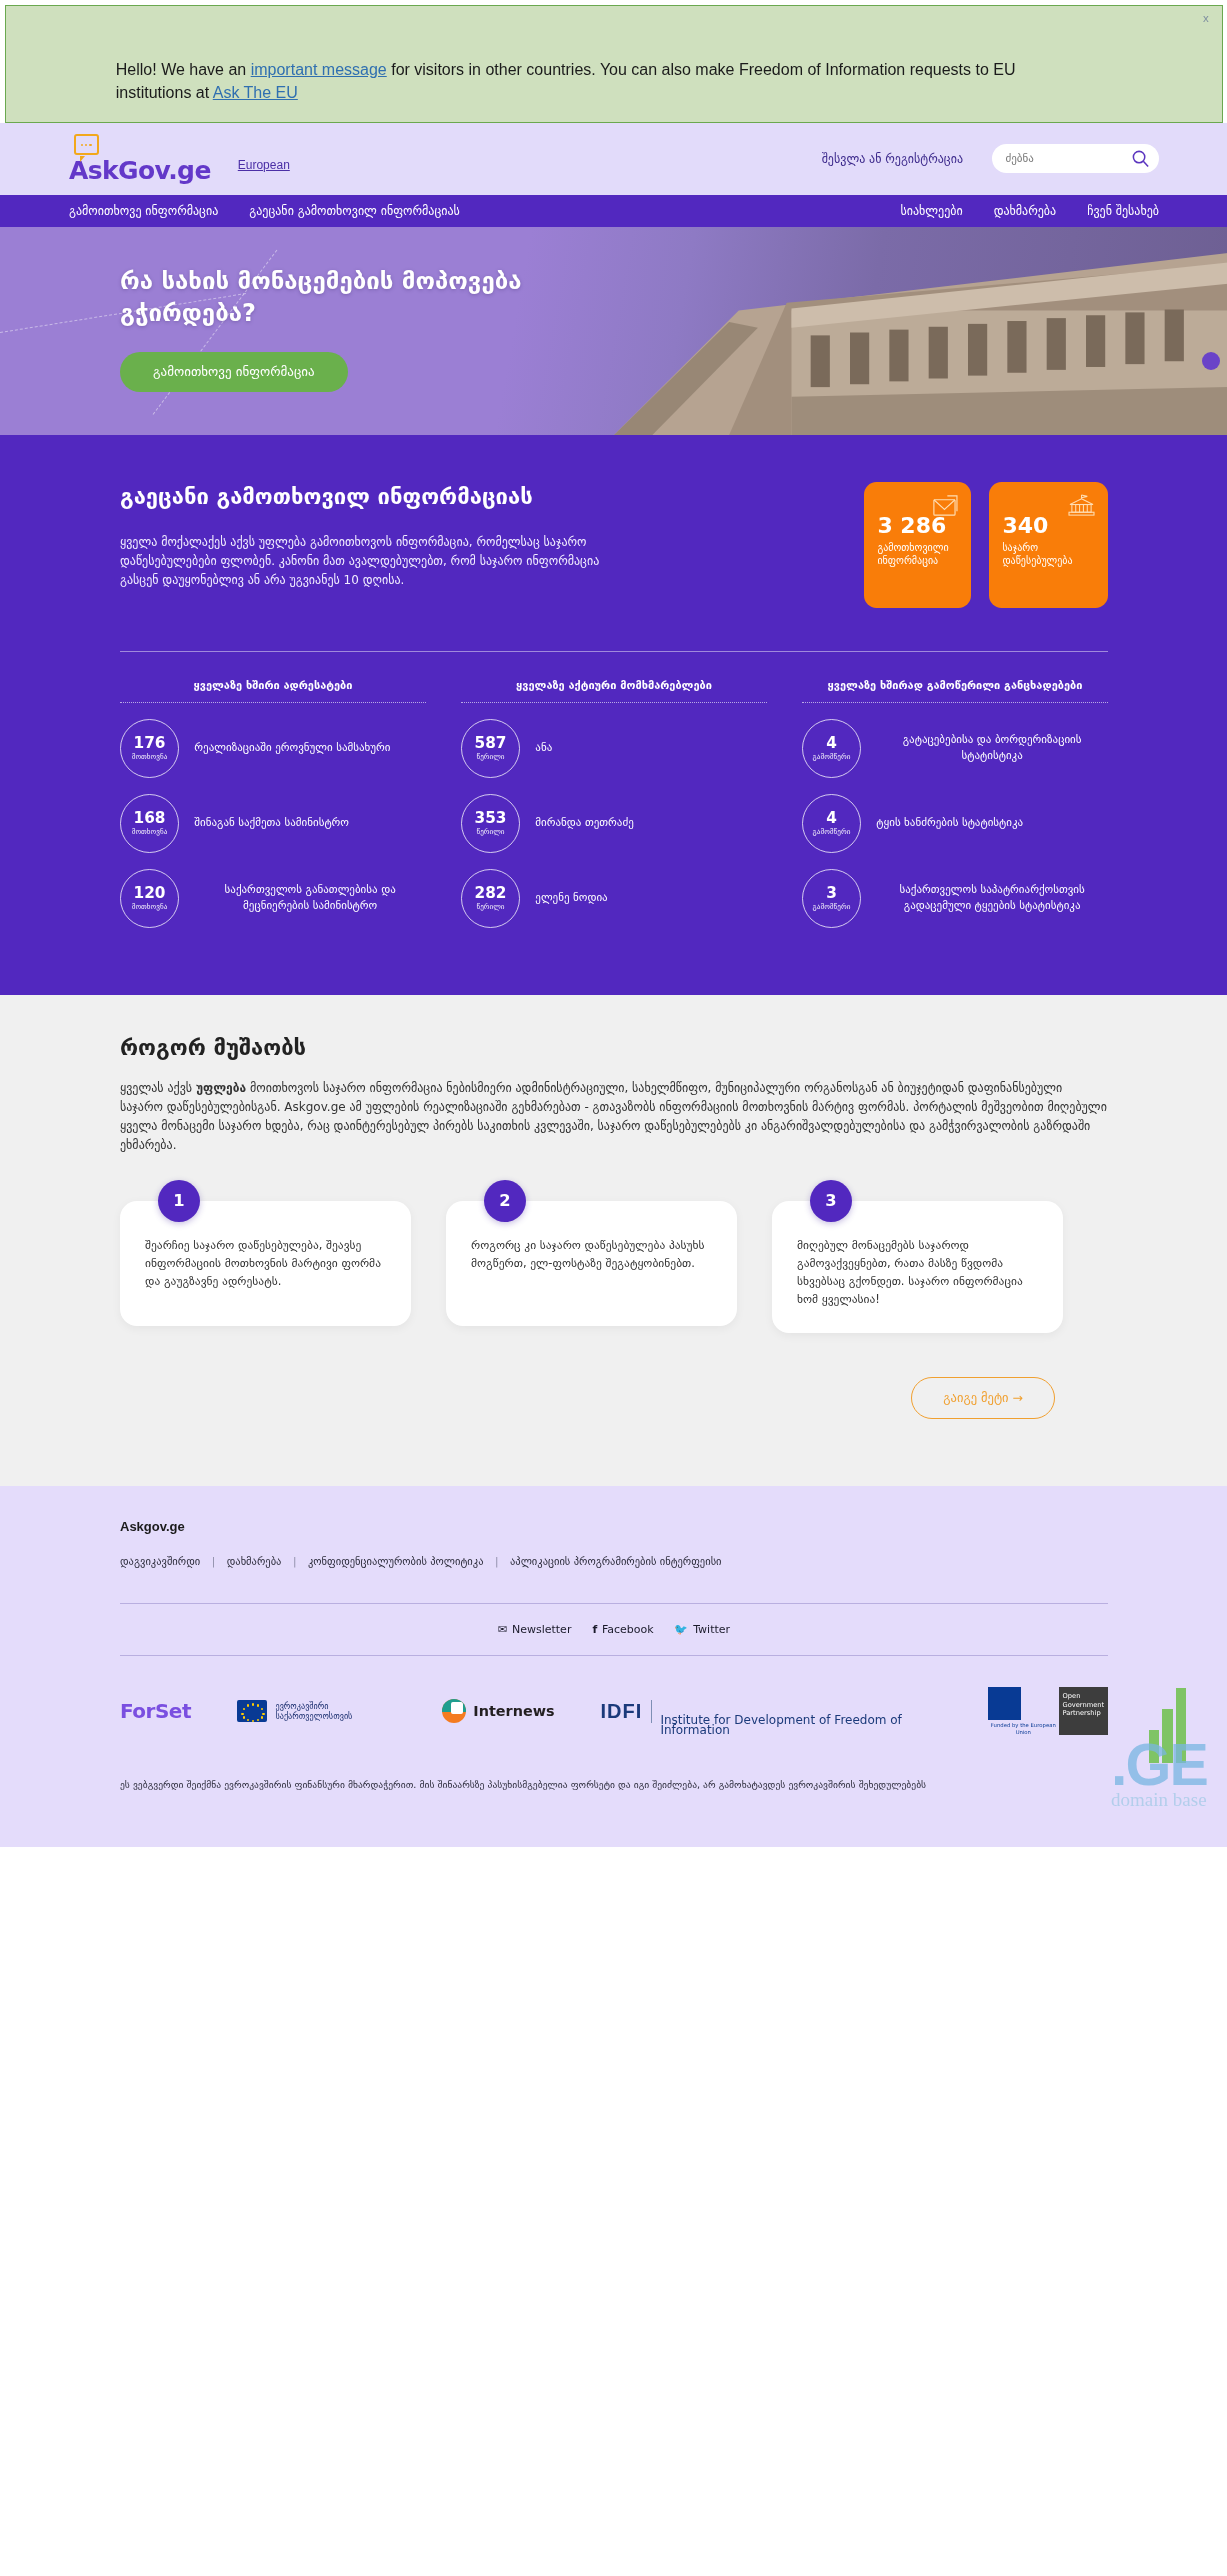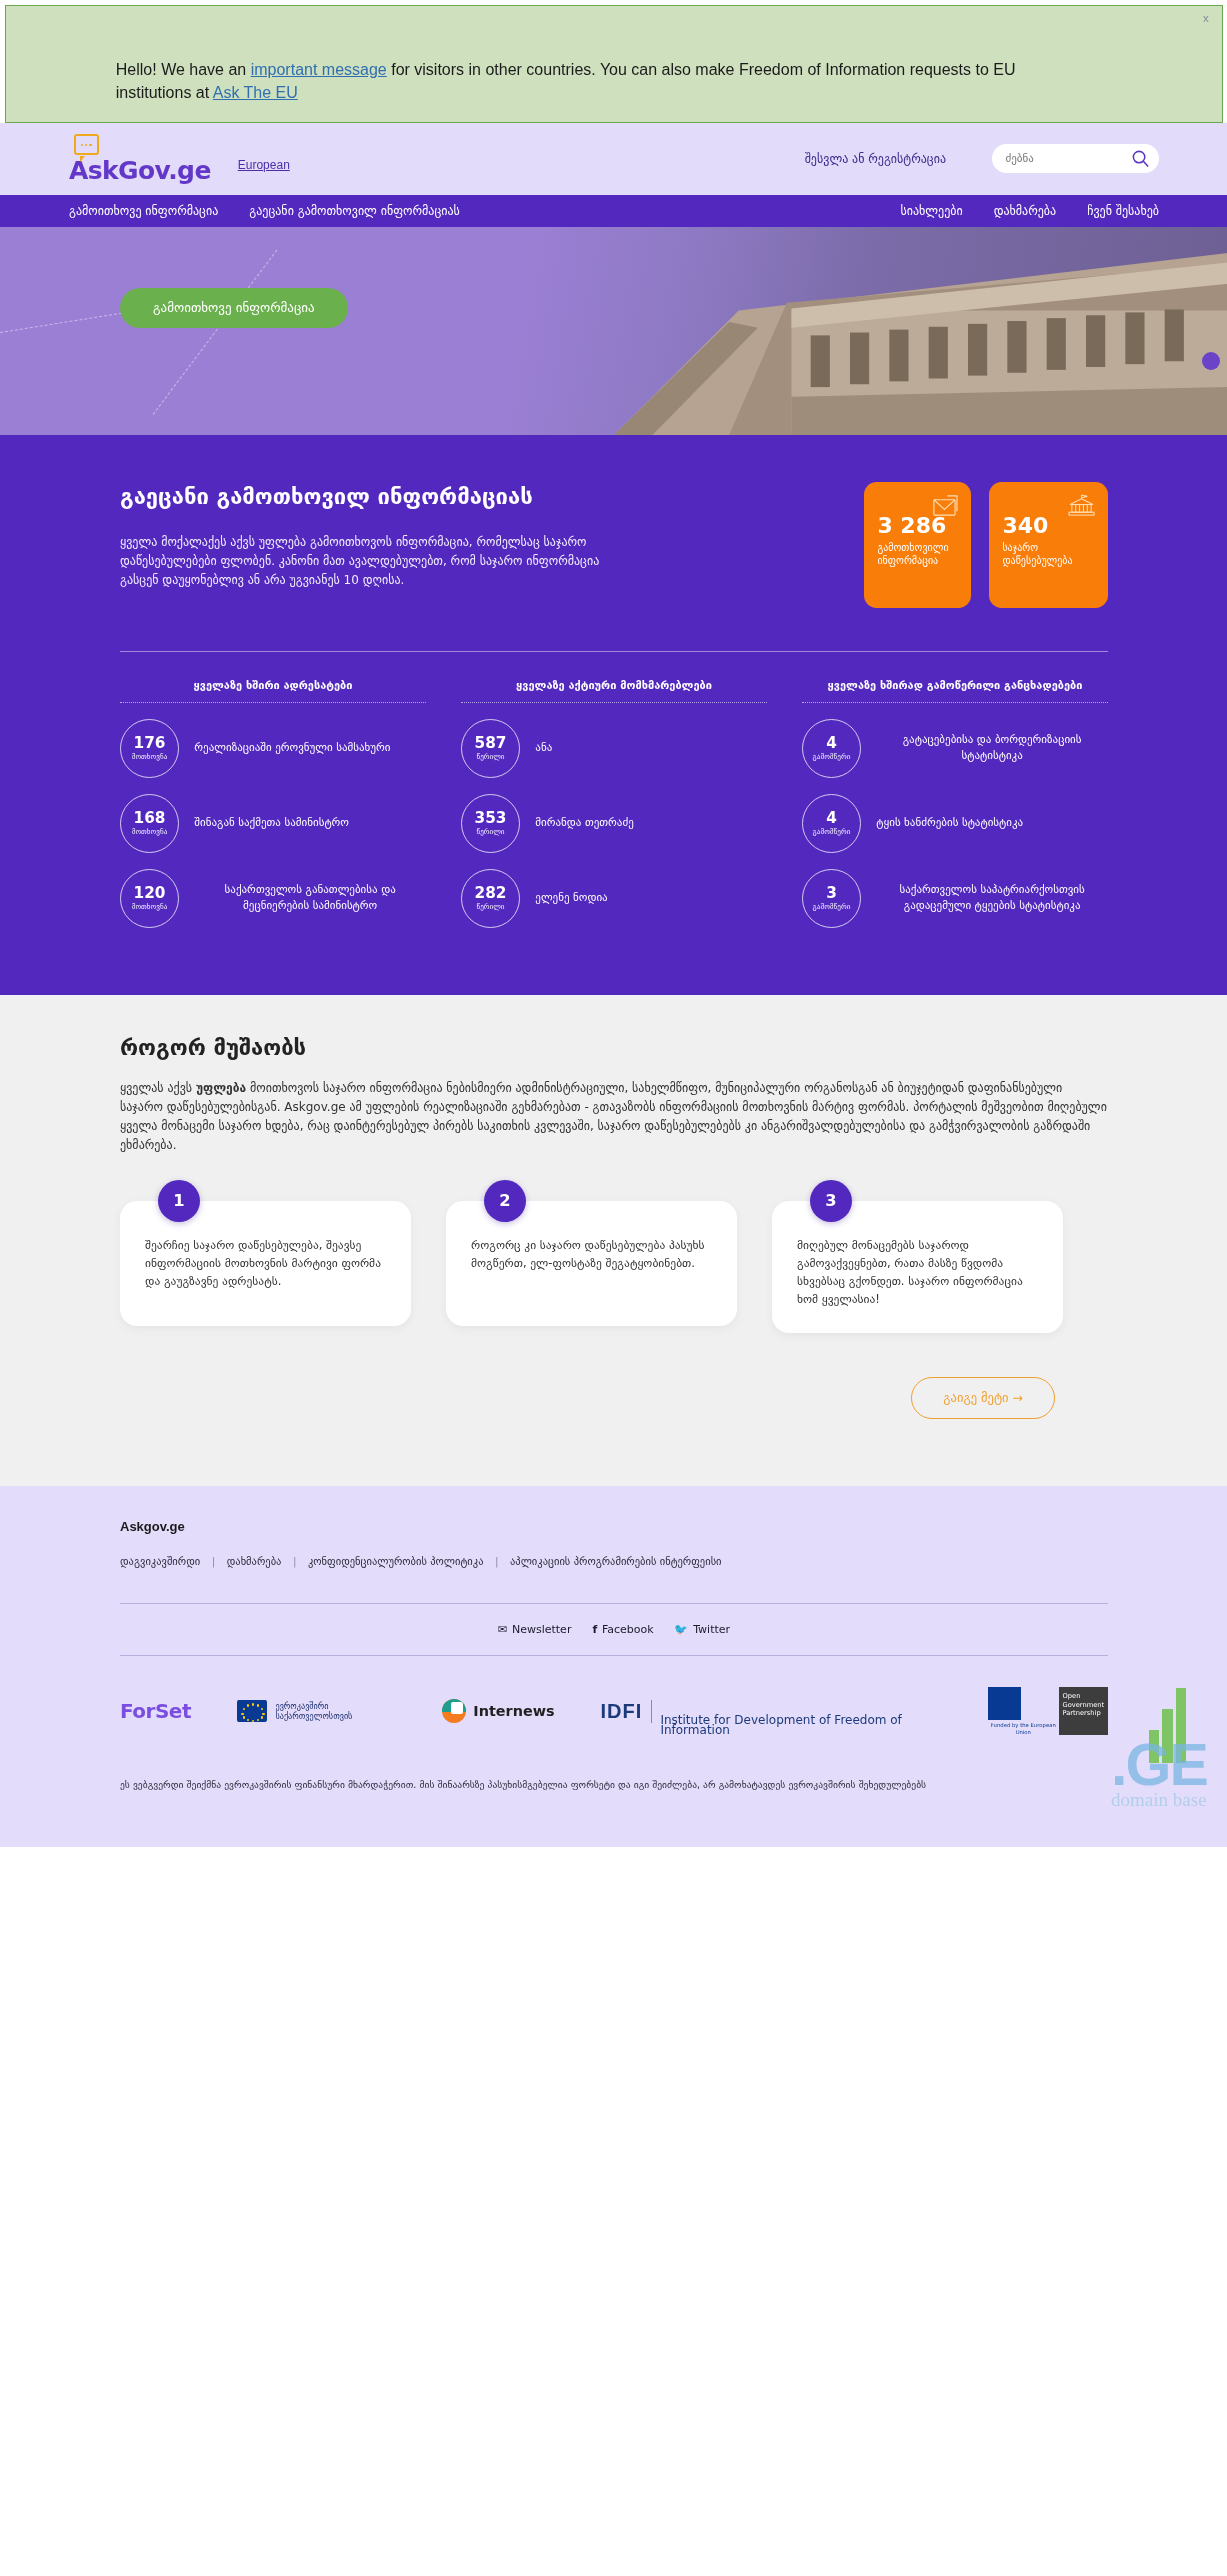--- a/index.html
+++ b/index.html
@@ -89,21 +89,21 @@
     color: #4b2fa6;
     text-decoration: underline;
     font-family: "Liberation Sans", sans-serif;
     cursor: pointer;
     margin-top: 11.5px;
   }
   .header-right {
     margin-left: auto;
     display: flex;
     align-items: center;
-    gap: 46px;
+    gap: 29px;
   }
   .auth-link {
     font-size: 12px;
     color: #3d2a8c;
     cursor: pointer;
   }
   .search-wrap {
     position: relative;
     width: 167px;
   }
@@ -494,20 +494,21 @@
       </g>
       <polygon points="185,58 640,10 640,32 185,78" fill="#cdbdab"></polygon>
       <polygon points="185,150 640,140 640,190 185,190" fill="#9e8d7b"></polygon>
       <polygon points="0,190 120,72 150,78 40,190" fill="#8e7d6c" opacity="0.75"></polygon>
     </svg>
   </div>
   <div class="hero-dash1"></div>
   <div class="hero-dash2"></div>
   <div class="hero-dot"></div>
   <div class="hero-inner">
+    <h1 class="hero-title">რა სახის მონაცემების მოპოვება გჭირდება?</h1>
     <button class="hero-btn">გამოითხოვე ინფორმაცია</button>
   </div>
 </div>
 
 <div class="purple">
   <div class="purple-top">
     <div class="purple-left">
       <h2 class="purple-h2">გაეცანი გამოთხოვილ ინფორმაციას</h2>
       <p class="purple-p">ყველა მოქალაქეს აქვს უფლება გამოითხოვოს ინფორმაცია, რომელსაც საჯარო დაწესებულებები ფლობენ. კანონი მათ ავალდებულებთ, რომ საჯარო ინფორმაცია გასცენ დაუყონებლივ ან არა უგვიანეს 10 დღისა.</p>
     </div>

